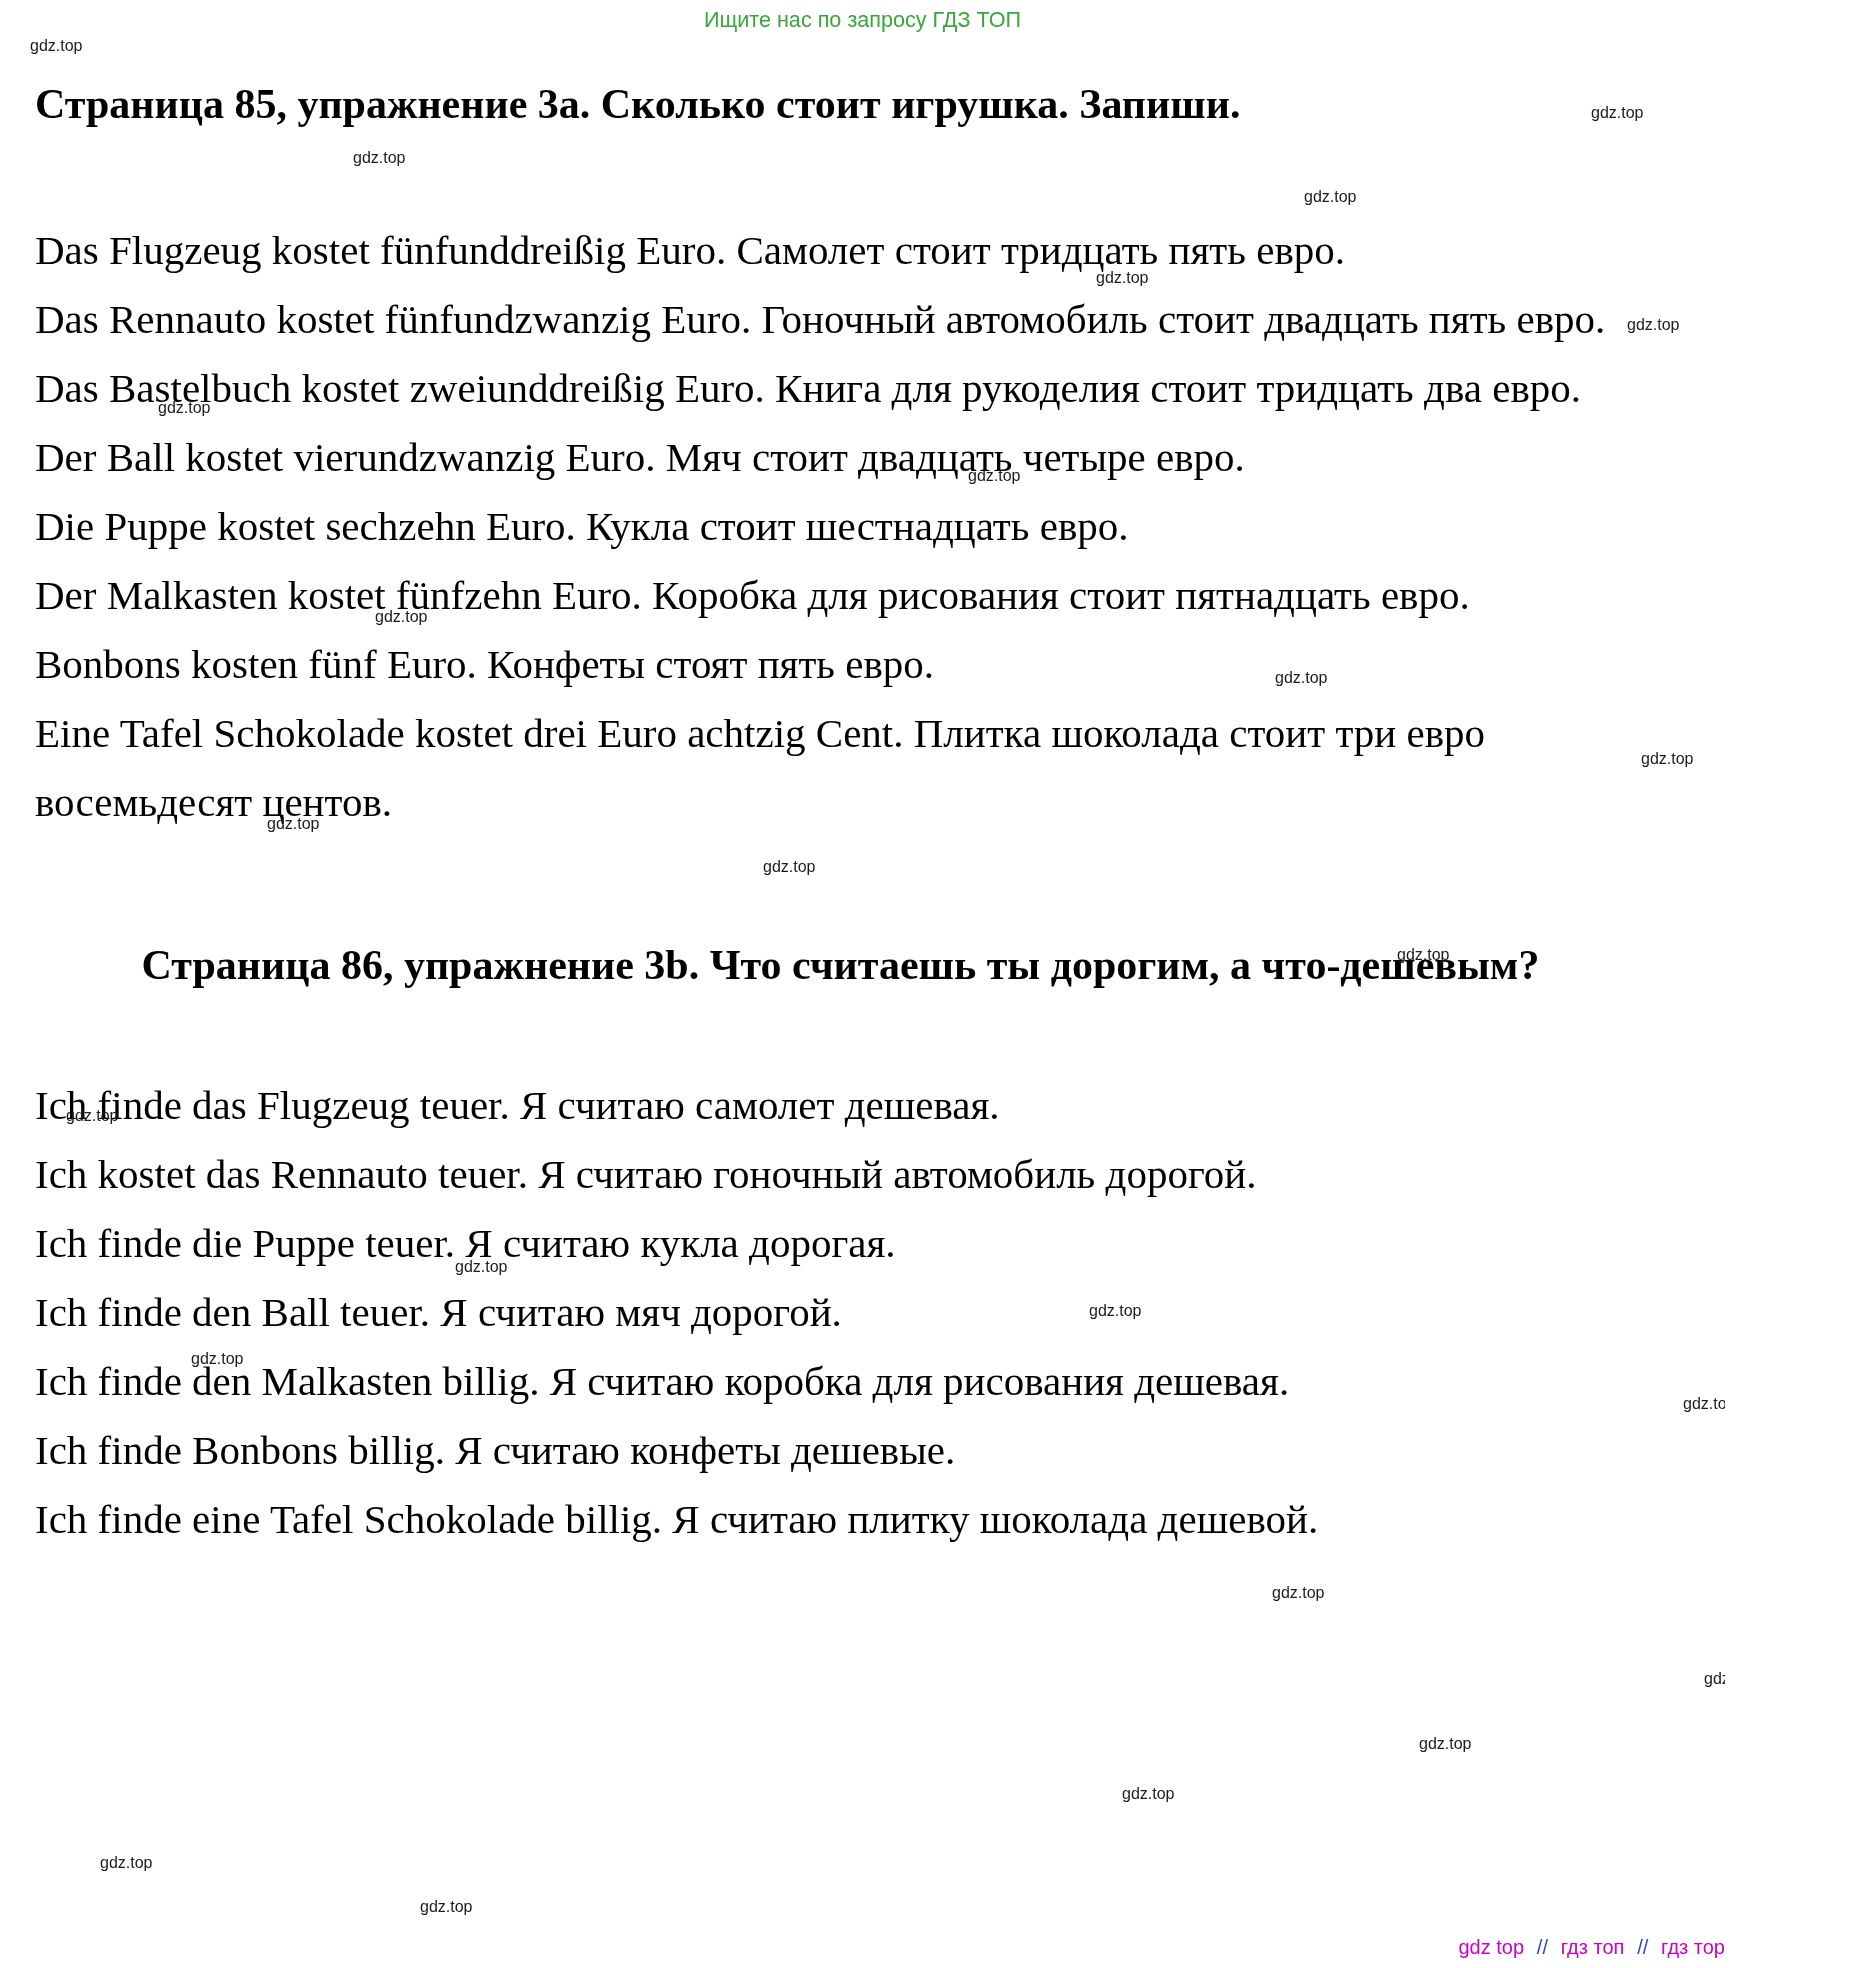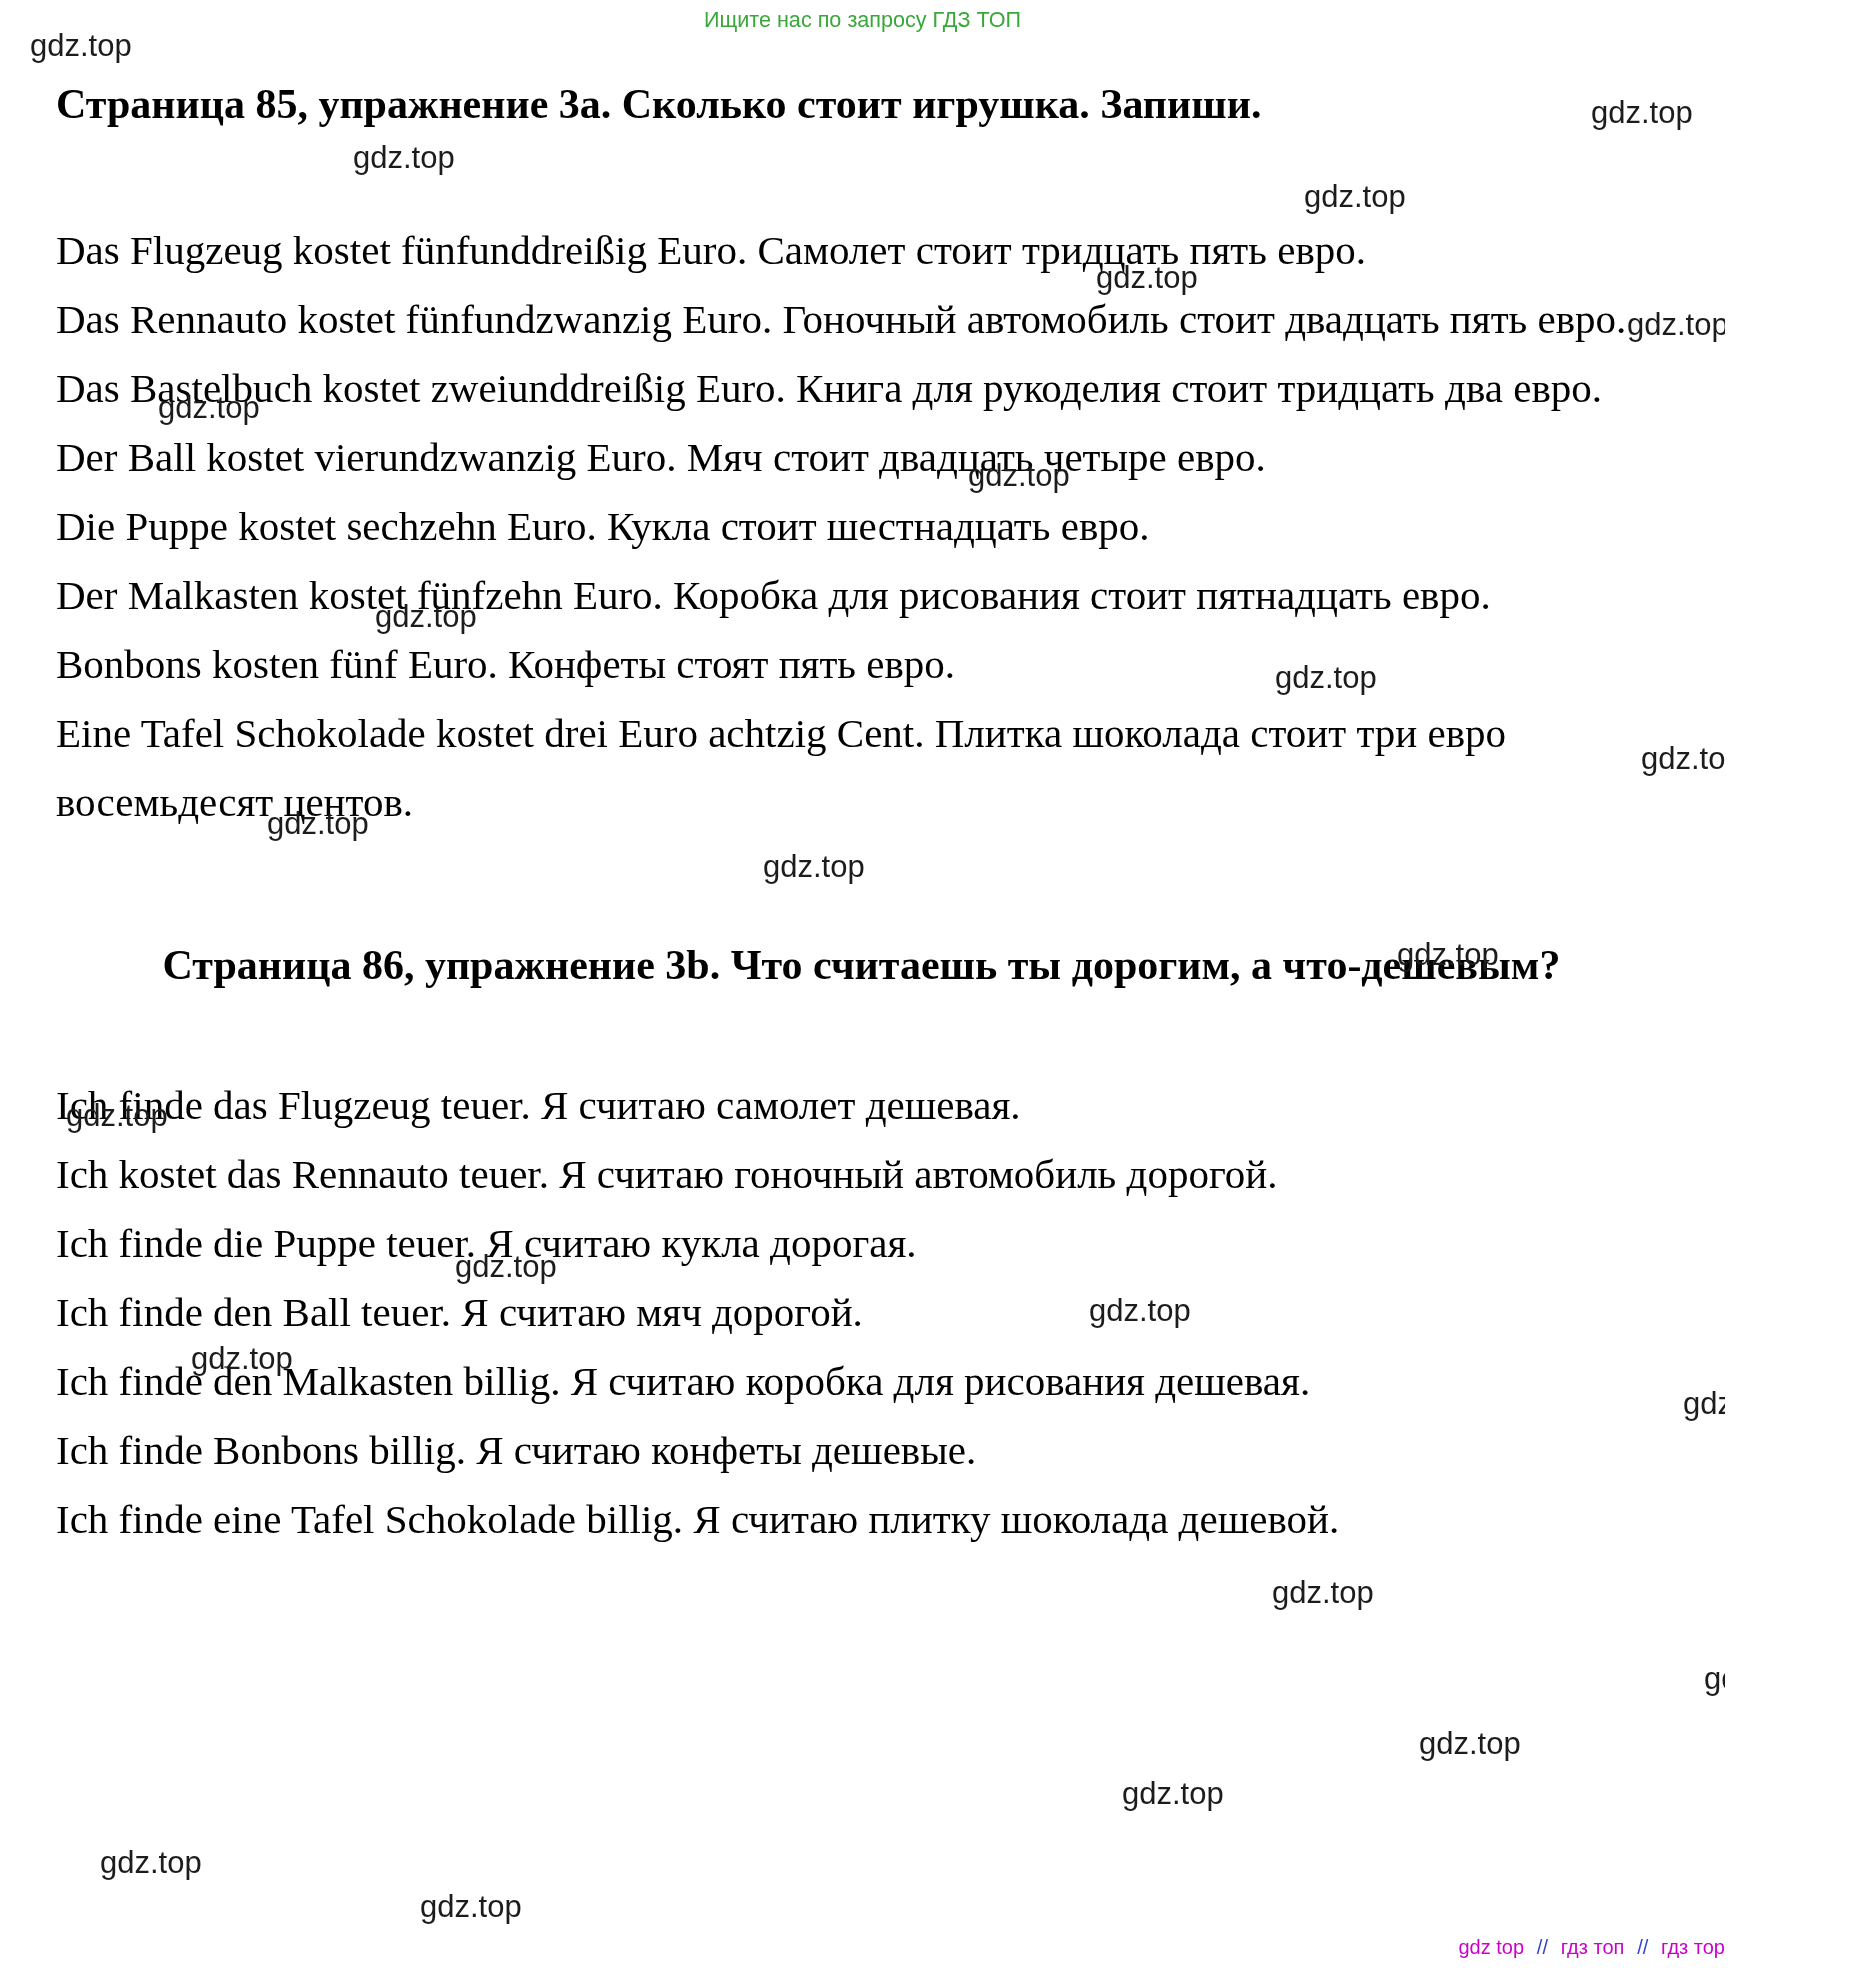--- a/index.html
+++ b/index.html
@@ -18,23 +18,22 @@
   }
   .notice {
     margin-top: 7.2px;
     text-align: center;
     font-family: "Liberation Sans", sans-serif;
     font-size: 21.6px;
     line-height: 25px;
     color: #3aa73a;
   }
   .content {
-    padding-left: 48px;
+    padding-left: 35px;
     padding-right: 54px;
-    margin-left: 8px;
   }
   .heading {
     font-size: 42px;
     font-weight: bold;
     line-height: 58px;
     max-width: 1611px;
     margin: 0;
   }
   .heading-1 { margin-top: 43px; }
   .heading-2 { margin-top: 99px; text-align: center; }
@@ -42,21 +41,21 @@
   .para-group-2 { margin-top: 77px; }
   .para {
     font-size: 41px;
     line-height: 69px;
     max-width: 1629px;
     margin: 0;
   }
   .watermark {
     position: absolute;
     font-family: "Liberation Sans", sans-serif;
-    font-size: 31px;
+    font-size: 16px;
     line-height: 23.4px;
     color: #1c1c1c;
     white-space: nowrap;
   }
   .footer {
     position: absolute;
     left: 0;
     right: 0;
     bottom: 9px;
     text-align: right;

